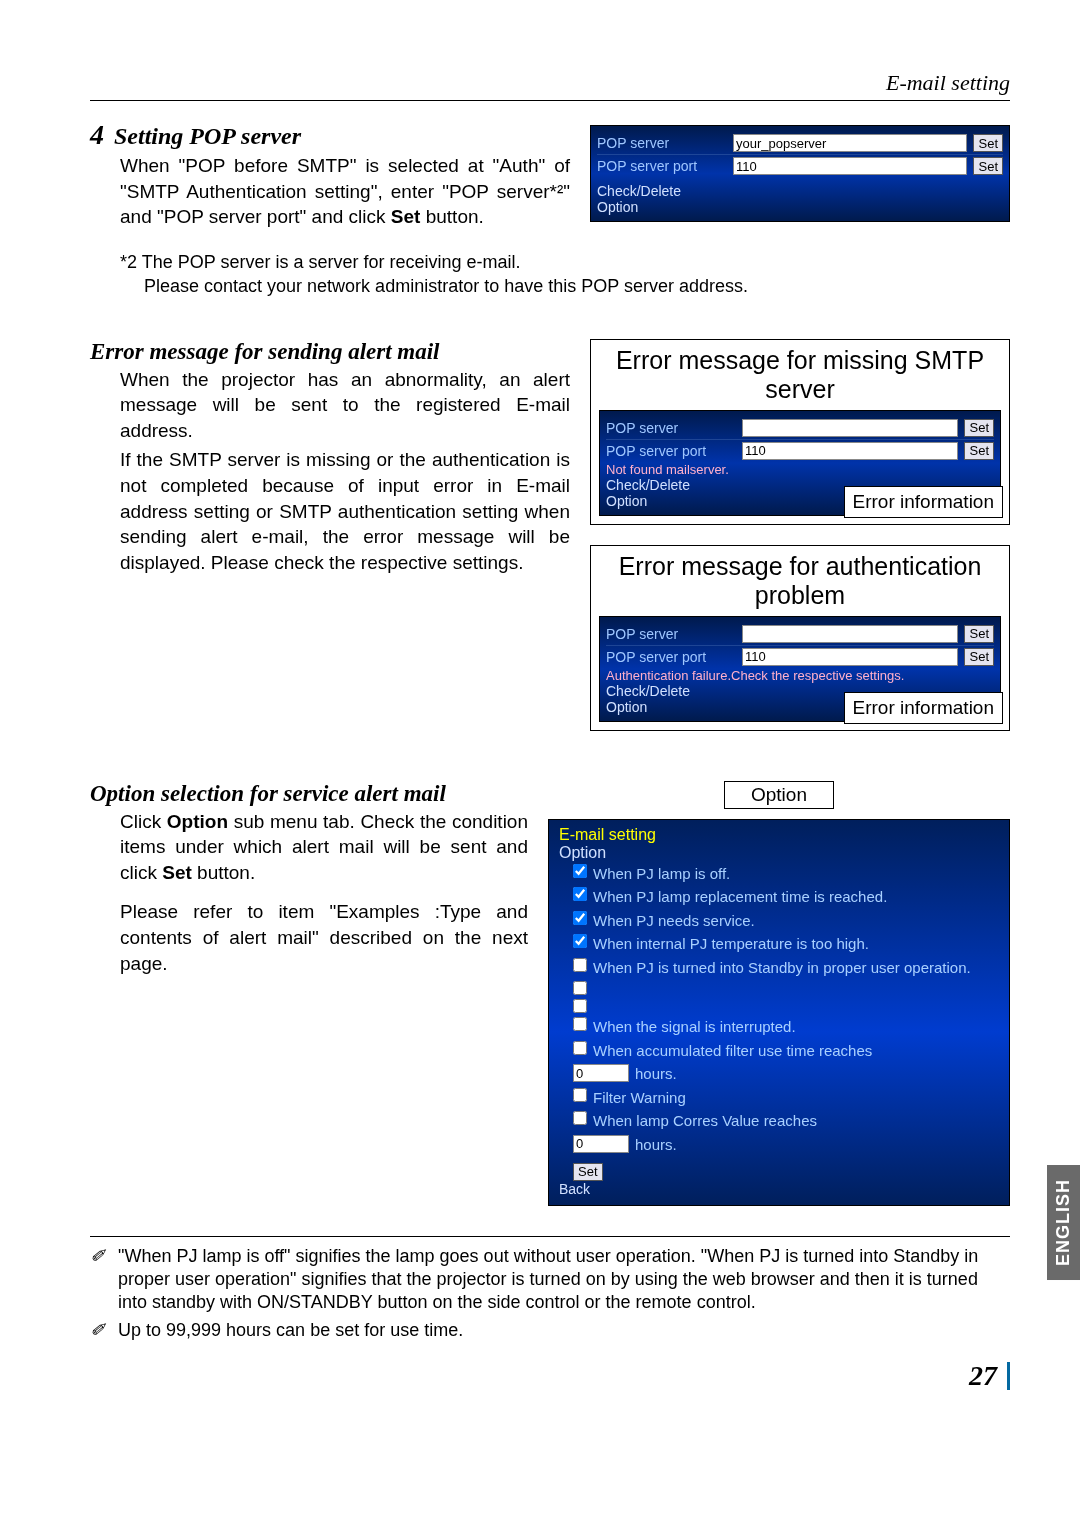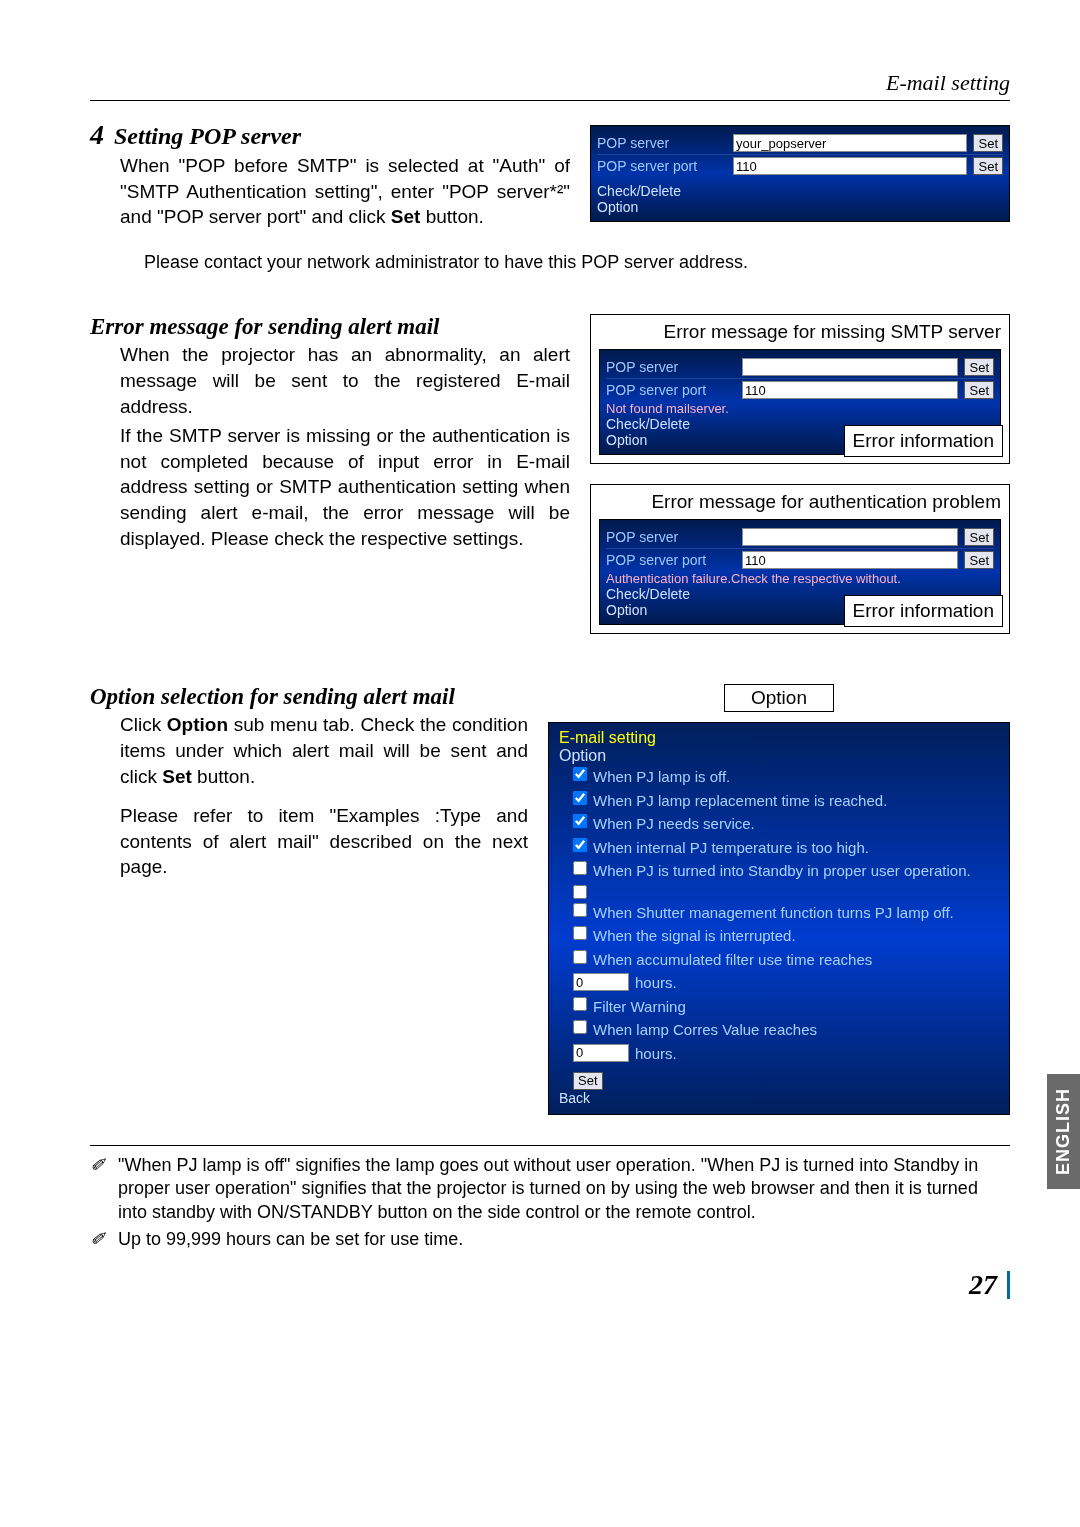--- a/index.html
+++ b/index.html
@@ -102,22 +102,22 @@
     z-index: 2;
   }
   .screenshot-block { position: relative; margin-top: 6px; }
   .error-block {
     border: 1.5px solid #000;
     padding: 6px 8px 8px 8px;
     position: relative;
   }
   .error-block-title {
     font-family: Arial, sans-serif;
-    font-size: 19px;
-    text-align: right;
+    font-size: 25px;
+    text-align: center;
     padding-bottom: 6px;
   }
   .option-panel {
     background: linear-gradient(180deg, #001f5c 0%, #003ccf 55%, #001f5c 100%);
     border: 1px solid #000;
     padding: 6px 10px 8px 10px;
     font-family: Arial, sans-serif;
     color: #a8d0ff;
     font-size: 15px;
     width: 440px;
@@ -217,20 +217,21 @@
         </div>
         <div style="padding-top:6px;">
           <div class="ui-link">Check/Delete</div>
           <div class="ui-link">Option</div>
         </div>
       </div>
     </div>
   </div>
 
   <div class="footnote">
+    <span>*2 The POP server is a server for receiving e-mail.</span>
     <span class="indent2">Please contact your network administrator to have this POP server address.</span>
   </div>
 
   <div class="section-row" style="margin-top:40px;">
     <div class="left-col">
       <div class="sec-title" style="font-size:23px;">Error message for sending alert mail</div>
       <div class="body-text">When the projector has an abnormality, an alert message will be sent to the registered E-mail address.</div>
       <div class="body-text" style="margin-top:4px;">If the SMTP server is missing or the authentication is not completed because of input error in E-mail address setting or SMTP authentication setting when sending alert e-mail, the error message will be displayed. Please check the respective settings.</div>
     </div>
     <div class="right-col">
@@ -261,33 +262,33 @@
           <div class="ui-row">
             <span class="ui-label">POP server</span>
             <input class="ui-input" style="">
             <button class="ui-btn">Set</button>
           </div>
           <div class="ui-row">
             <span class="ui-label">POP server port</span>
             <input class="ui-input" value="110" style="">
             <button class="ui-btn">Set</button>
           </div>
-          <div class="ui-err">Authentication failure.Check the respective without.</div>
+          <div class="ui-err">Authentication failure.Check the respective settings.</div>
           <div class="ui-link">Check/Delete</div>
           <div class="ui-link">Option</div>
         </div>
         <div class="callout-box callout-abs" style="right:6px; bottom:6px;">Error information</div>
       </div>
 
     </div>
   </div>
 
   <div class="section-row" style="margin-top:50px;">
     <div class="left-col">
-      <div class="sec-title" style="font-size:23px;">Option selection for sending alert mail</div>
+      <div class="sec-title" style="font-size:23px;">Option selection for service alert mail</div>
       <div class="body-text">
         <span>Click </span><span class="bold">Option</span><span> sub menu tab. Check the condition items under which alert mail will be sent and click </span><span class="bold">Set</span><span> button.</span>
       </div>
       <div class="body-text" style="margin-top:14px;">Please refer to item "Examples :Type and contents of alert mail" described on the next page.</div>
     </div>
     <div class="right-col" style="flex:0 0 460px;">
       <div style="text-align:center; margin-bottom:10px;">
         <span class="option-callout">Option</span>
       </div>
       <div class="option-panel">
@@ -312,21 +313,20 @@
             </div>
             <div class="cb-row">
               <input type="checkbox" style="">
               <span>When PJ is turned into Standby in proper user operation.</span>
             </div>
             <div class="cb-row">
               <input type="checkbox" style="">
             </div>
             <div class="cb-row">
               <input type="checkbox" style="">
-              <span>When Shutter management function turns PJ lamp off.</span>
             </div>
             <div class="cb-row">
               <input type="checkbox" style="">
               <span>When the signal is interrupted.</span>
             </div>
             <div class="cb-row">
               <input type="checkbox" style="">
               <span>When accumulated filter use time reaches</span>
             </div>
           </div>

